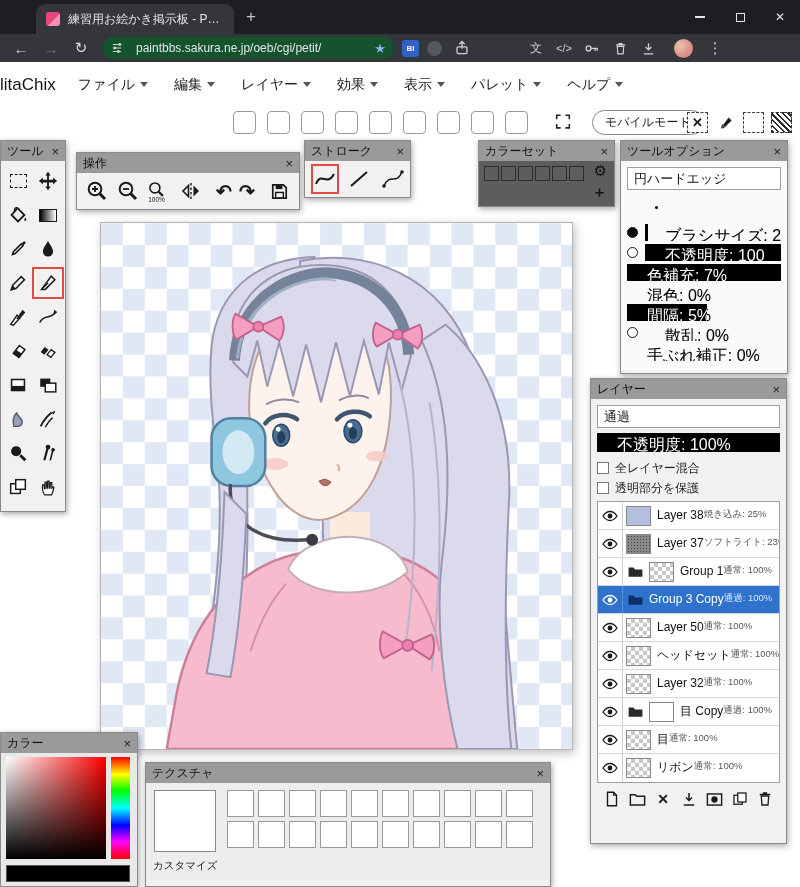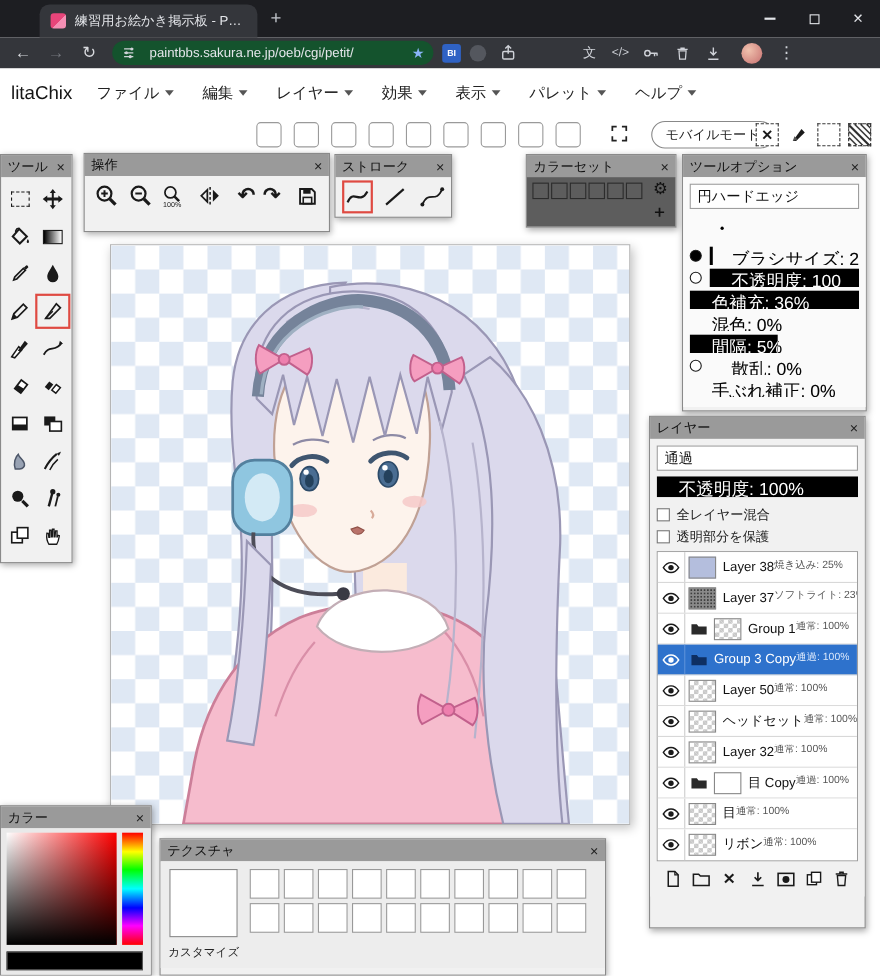--- a/index.html
+++ b/index.html
@@ -21,21 +21,21 @@
 .nbtn.dis{color:#73767c}
 .omnibox{width:292px;height:22px;background:#14532d;border-radius:11px;display:flex;align-items:center;padding:0 8px;gap:12px;margin:0 4px}
 .url{font-size:12px;color:#e4e6ea;flex:1;white-space:nowrap;overflow:hidden}
 .star{color:#8ab4f8;font-size:13px}
 .ext{width:24px;display:flex;align-items:center;justify-content:center;color:#cfd2d8;font-size:11px;cursor:pointer}
 .ext.bi{width:17px;height:17px;border-radius:3px;background:#2f62c4;color:#fff;font-weight:bold;font-size:8px}
 .ext.circ{width:15px;height:15px;border-radius:50%;background:#54575e;margin:0 4px}
 .gap1{width:42px}
 .avatar{width:19px;height:19px;border-radius:50%;background:radial-gradient(circle at 35% 35%,#f0c2ae,#c76f6f);margin:0 6px 0 10px}
 
-#menubar{position:absolute;top:62px;left:0;width:800px;height:45px;display:flex;align-items:center;padding-left:10px;background:#fff;z-index:10}
+#menubar{position:absolute;top:62px;left:0;width:800px;height:45px;display:flex;align-items:center;background:#fff;z-index:10}
 .brand{font-size:17px;color:#151515;margin-right:22px}
 .menus{display:flex;gap:26px}
 .menu-item{display:flex;align-items:center;gap:5px;font-size:14px;color:#222;cursor:pointer}
 .caret{width:0;height:0;border-left:4px solid transparent;border-right:4px solid transparent;border-top:5px solid #555}
 #quickbar{position:absolute;top:107px;left:0;width:800px;height:34px;z-index:10}
 .letters{position:absolute;left:233px;top:4px;display:flex;gap:11px}
 .lbtn{width:23px;height:23px;background:#fff;border:1px solid #9a9a9a;border-radius:4px;font-size:12px;color:#222;font-family:"Liberation Sans",sans-serif;cursor:pointer}
 .fsbtn{position:absolute;left:548px;top:3px;width:30px;height:25px;background:#fff;border:none;cursor:pointer}
 .mobilebtn{position:absolute;left:592px;top:3px;height:25px;padding:0 12px;border:1px solid #888;border-radius:13px;background:#fff;font-size:12px;color:#222;font-family:"Liberation Sans",sans-serif;cursor:pointer}
 .rgroup{position:absolute;right:8px;top:5px;display:flex;gap:7px}
@@ -48,21 +48,21 @@
 
 .panel{position:absolute;background:#f1f1f1;border:1px solid #8a8a8a;box-shadow:1px 2px 6px rgba(0,0,0,.35);z-index:2}
 .ptitle{height:20px;background:#9a9a9a;display:flex;align-items:center;padding:0 6px;font-size:12px;color:#101010}
 .px{margin-left:auto;font-size:13px;color:#222;cursor:pointer;line-height:1}
 #p-tools{left:0;top:140px;width:66px;height:372px}
 .toolgrid{display:grid;grid-template-columns:1fr 1fr;grid-auto-rows:34px;padding:3px 2px;justify-items:center;align-items:center}
 .tcell{width:28px;height:28px;display:flex;align-items:center;justify-content:center;cursor:pointer}
 .tcell.sel{outline:2px solid #df4a42;outline-offset:0px}
 .marquee-box{width:17px;height:14px;border:1.6px dashed #1a1a1a;display:block}
 .gradbox{width:18px;height:13px;border:1px solid #1a1a1a;background:linear-gradient(90deg,#000,#fff);display:block}
-#p-ops{left:76px;top:139px;width:224px;height:72px}
+#p-ops{left:76px;top:152px;width:224px;height:58px}
 .opsrow{display:flex;align-items:center;padding:5px 8px;gap:7px}
 .oicon{width:25px;height:26px;display:flex;flex-direction:column;align-items:center;justify-content:center;cursor:pointer}
 .zlabel{font-size:6.5px;color:#1a1a1a;margin-top:-3px}
 .oglyph{font-size:19px;color:#1a1a1a;font-weight:bold;line-height:1;cursor:pointer;width:24px;text-align:center}
 #p-stroke{left:304px;top:140px;width:107px;height:58px}
 .strokerow{display:flex;align-items:center;padding:5px 8px;gap:10px}
 .scell{width:26px;height:26px;display:flex;align-items:center;justify-content:center;cursor:pointer}
 .scell.sel{outline:2px solid #df4a42}
 #p-colorset{left:478px;top:140px;width:137px;height:67px}
 .csbody{position:relative;height:45px;background:#5d5d5d}
@@ -563,21 +563,21 @@
       <div class="orow">
         <span class="radio"></span>
         <div class="sl">
             <div class="slf" style="width: 100%;"></div>
             <span class="slt">不透明度: 100</span>
           </div>
       </div>
       <div class="orow">
         <div class="sl">
             <div class="slf" style="width: 100%;"></div>
-            <span class="slt">色補充: 36%</span>
+            <span class="slt">色補充: 7%</span>
           </div>
       </div>
       <div class="orow">
         <div class="sl">
             <div class="slf" style="width: 0%;"></div>
             <span class="slt">混色: 0%</span>
           </div>
       </div>
       <div class="orow">
         <div class="sl">

